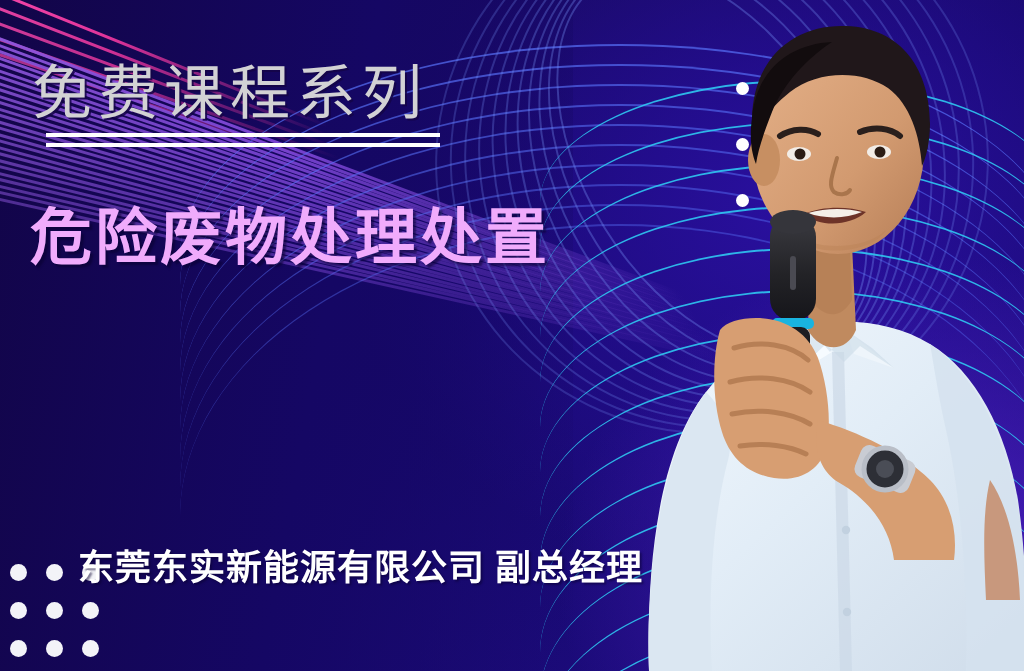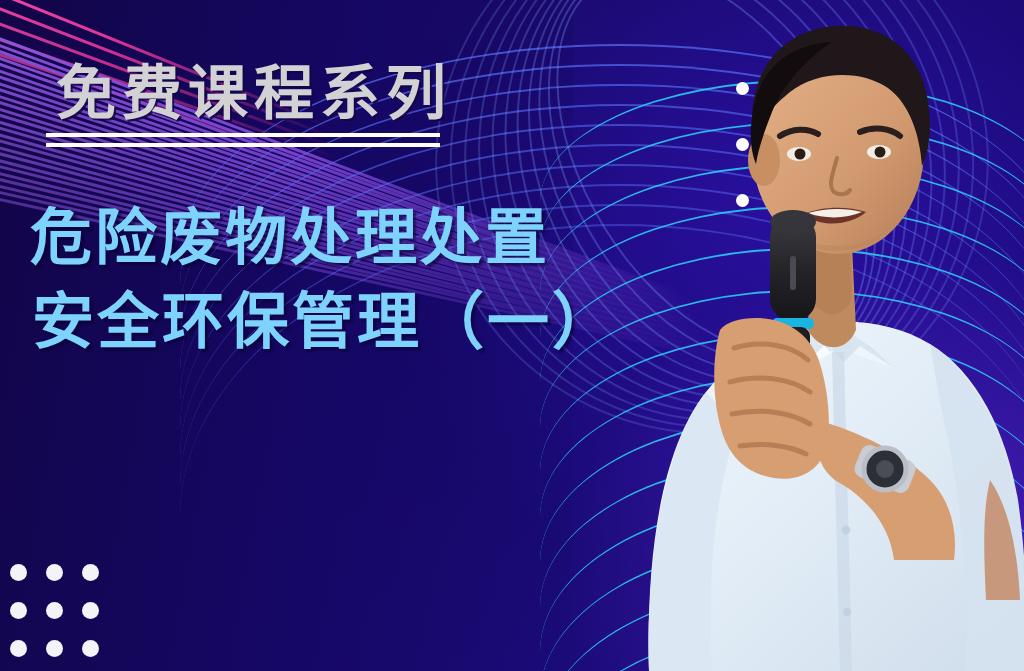--- a/index.html
+++ b/index.html
@@ -123,23 +123,23 @@
   .portrait {
     position: absolute;
     right: 0; bottom: 0;
     width: 430px; height: 671px;
   }
   .portrait svg { display: block; width: 100%; height: 100%; }
 
   
   .kicker {
     position: absolute;
-    left: 56px; top: 44px;
+    left: 32px; top: 44px;
     font-size: 60px;
-    font-weight: bold;
+    font-weight: normal;
     letter-spacing: 6px;
     color: #d2d2d4;
     text-shadow: 2px 2px 0 rgba(20,5,70,0.85);
     white-space: nowrap;
   }
   .rule-group {
     position: absolute;
     left: 46px; top: 133px;
     width: 394px;
   }
@@ -148,21 +148,21 @@
     height: 4px;
     background: #ffffff;
     margin: 0 0 6px 0;
   }
   .rule-group hr.second { margin-bottom: 0; }
 
   .main-title {
     position: absolute;
     left: 30px; top: 196px;
     width: 680px;
-    color: #7dd3fc;
+    color: #f0abfc;
     font-size: 62px;
     font-weight: bold;
     line-height: 1.36;
     letter-spacing: 3px;
     text-shadow: 3px 3px 2px rgba(10,2,48,0.55);
     white-space: nowrap;
   }
   .main-title .ln { display: block; }
   .main-title .ln2 { padding-left: 2px; }
 
@@ -401,17 +401,17 @@
 
   <div class="kicker">免费课程系列</div>
 
   <div class="rule-group">
     <hr>
     <hr class="second">
   </div>
 
   <div class="main-title">
     <span class="ln ln1">危险废物处理处置</span>
-    <span class="ln ln2">安全环保管理（一）</span>
   </div>
 
+  <div class="affiliation">东莞东实新能源有限公司 副总经理</div>
 
 </div>
 
 </body></html>

